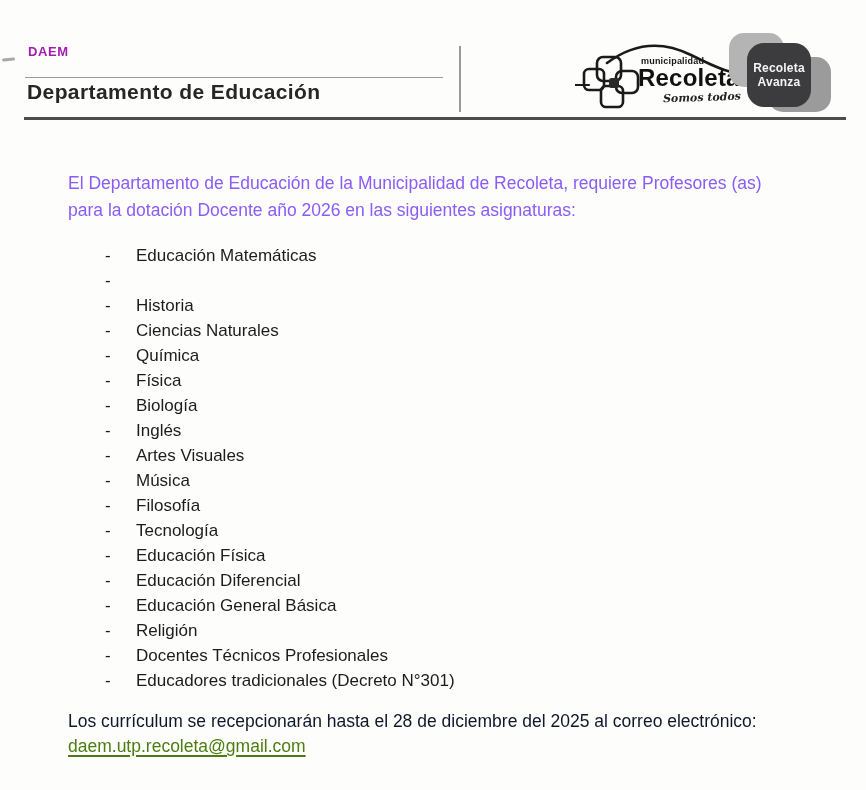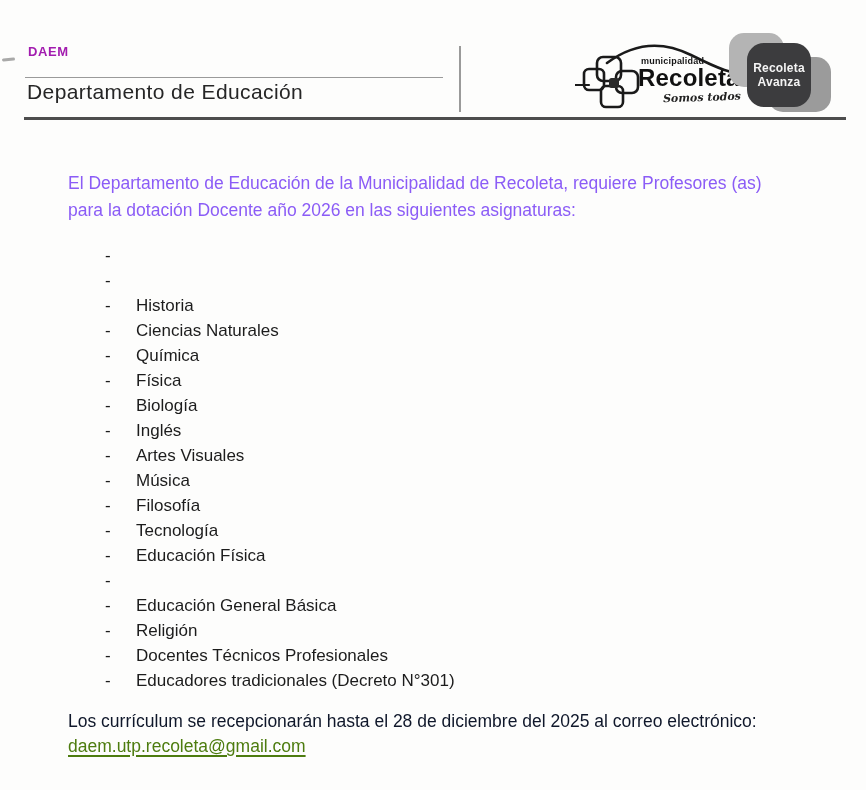--- a/index.html
+++ b/index.html
@@ -24,21 +24,21 @@
   .daem {
     position: absolute; left: 28px; top: 44px;
     font-size: 13px; font-weight: bold; letter-spacing: .6px; color: #a21caf;
   }
   .line-thin {
     position: absolute; left: 25px; top: 77px;
     width: 418px; height: 1px; background: #9a9a9a;
   }
   .dept-name {
     position: absolute; left: 27px; top: 80px;
-    font-size: 21px; font-weight: normal; letter-spacing: .4px; color: #262626; text-align: center;
+    font-size: 21px; font-weight: bold; letter-spacing: .4px; color: #262626; text-align: center;
   }
   .line-vert {
     position: absolute; left: 459px; top: 46px;
     width: 2px; height: 66px; background: #9a9a9a;
   }
   .line-thick {
     position: absolute; left: 24px; top: 117px;
     width: 822px; height: 2.5px; background: #4d4d4d;
   }
 
@@ -121,20 +121,21 @@
     <span class="bl">Avanza</span>
   </div>
 
   <div class="intro">El Departamento de Educación de la Municipalidad de Recoleta, requiere Profesores (as)
 para la dotación Docente año 2026 en las siguientes asignaturas:</div>
 
   <div class="subject-list">
 
       <div class="subject-item">
         <span class="dash">-</span>
+        <span class="label">Educación Matemáticas</span>
       </div>
 
       <div class="subject-item">
         <span class="dash">-</span>
       </div>
 
       <div class="subject-item">
         <span class="dash">-</span>
         <span class="label">Historia</span>
       </div>
@@ -184,20 +185,21 @@
         <span class="label">Tecnología</span>
       </div>
 
       <div class="subject-item">
         <span class="dash">-</span>
         <span class="label">Educación Física</span>
       </div>
 
       <div class="subject-item">
         <span class="dash">-</span>
+        <span class="label">Educación Diferencial</span>
       </div>
 
       <div class="subject-item">
         <span class="dash">-</span>
         <span class="label">Educación General Básica</span>
       </div>
 
       <div class="subject-item">
         <span class="dash">-</span>
         <span class="label">Religión</span>

